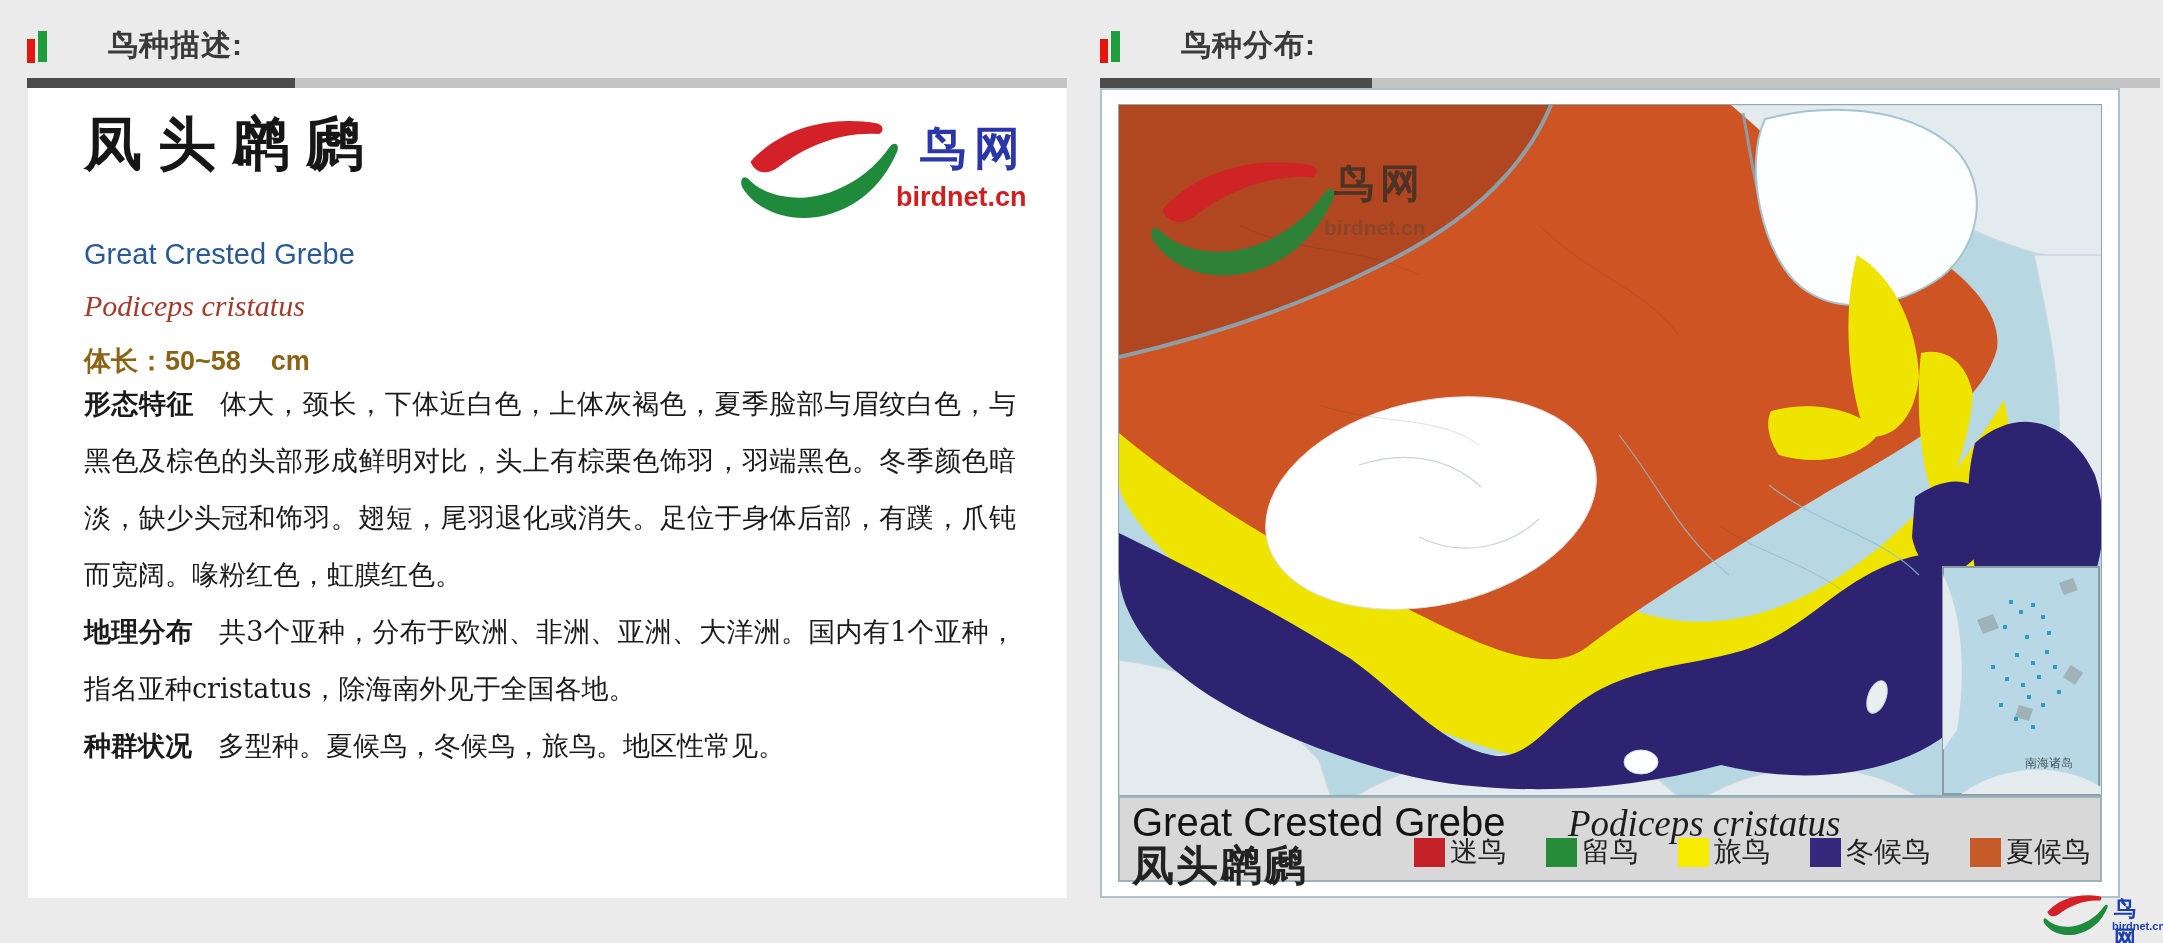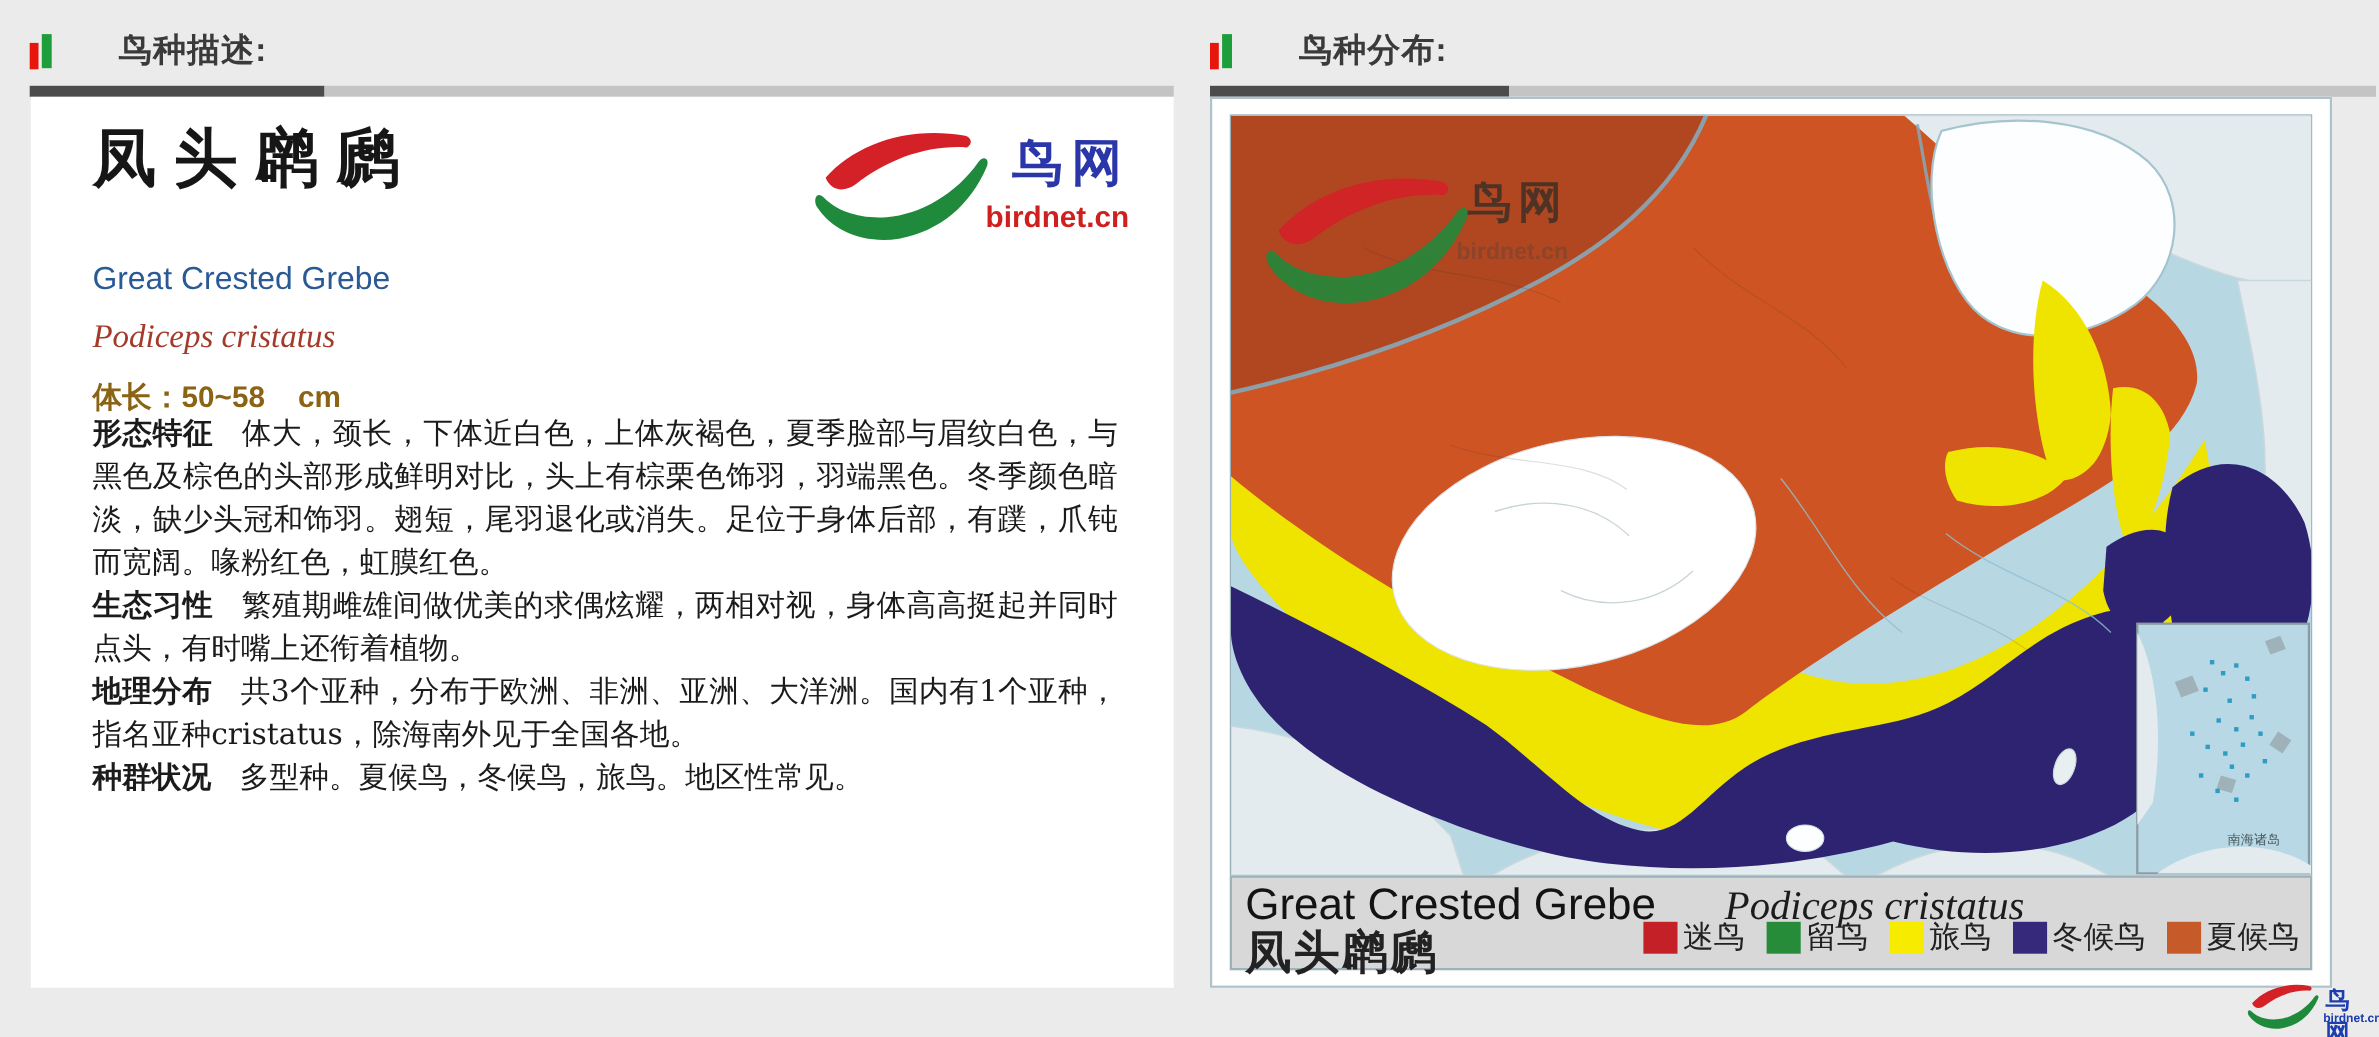--- a/index.html
+++ b/index.html
@@ -41,21 +41,21 @@
   .brand .brand-domain {
     position: absolute; left: 168px; top: 92px;
     font-size: 27px; font-weight: 700; color: #cf1f1f; white-space: nowrap;
   }
   .eng-name { position: absolute; left: 56px; top: 150px; font-size: 29px; font-weight: 500; color: #2a5a96; }
   .sci-name { position: absolute; left: 56px; top: 201px; font-size: 30px; font-style: italic; color: #a33b2b; font-family: "Liberation Serif", serif; }
   .body-len { position: absolute; left: 56px; top: 255px; font-size: 27px; font-weight: 700; color: #8a6414; white-space: pre; }
   .desc {
     position: absolute; left: 56px; top: 287px; width: 932px;
     font-family: "DejaVu Serif", serif;
-    font-size: 27px; line-height: 39px; color: #1b1b1b;
+    font-size: 27px; line-height: 57px; color: #1b1b1b;
     text-align: justify;
   }
   .desc p { margin: 0; }
   .desc b { font-family: "DejaVu Sans", sans-serif; font-weight: 700; margin-right: 26px; }
 
   
   .card-right {
     position: absolute; left: 1100px; top: 88px;
     width: 1020px; height: 810px; background: #ffffff;
     border: 2px solid #adc2cb;
@@ -64,21 +64,21 @@
   .map-wrap { position: relative; width: 984px; height: 692px; border: 1px solid #8fa9b4; overflow: hidden; }
   .map-wrap svg { display: block; width: 984px; height: 692px; }
 
   .map-footer {
     position: relative; margin-top: 0; width: 984px; height: 86px;
     background: #d8d8d8; border: 2px solid #9eb2ba; border-top-width: 2px;
   }
   .mf-eng { position: absolute; left: 12px; top: 2px; font-size: 40px; color: #131313; white-space: nowrap; }
   .mf-sci { position: absolute; left: 448px; top: 4px; font-size: 37px; font-style: italic; color: #1c1c1c; font-family: "Liberation Serif", serif; white-space: nowrap; }
   .mf-cn  { position: absolute; left: 12px; top: 40px; font-size: 42px; font-weight: 700; color: #222; letter-spacing: 2px; white-space: nowrap; }
-  .legend { position: absolute; right: 10px; bottom: 9px; display: flex; align-items: center; gap: 20px; }
+  .legend { position: absolute; right: 10px; bottom: 9px; display: flex; align-items: center; gap: 40px; }
   .legend .item { display: flex; align-items: center; gap: 5px; }
   .legend .swatch { width: 31px; height: 29px; display: inline-block; }
   .legend .lbl { font-size: 28px; color: #222; font-weight: 500; white-space: nowrap; }
 
   
   .mini-logo { position: absolute; left: 2040px; top: 888px; width: 123px; height: 55px; }
   .mini-logo svg { position: absolute; left: 0; top: 2px; width: 72px; height: 50px; }
   .mini-logo .m-cn { position: absolute; left: 74px; top: 6px; font-size: 22px; font-weight: 700; color: #1c3eae; letter-spacing: 3px; }
   .mini-logo .m-dom { position: absolute; left: 72px; top: 32px; font-size: 11px; font-weight: 700; color: #1c3eae; }
 </style>
@@ -116,21 +116,20 @@
     <div class="brand-cn">鸟网</div>
     <div class="brand-domain">birdnet.cn</div>
   </div>
 
   <div class="eng-name">Great Crested Grebe</div>
   <div class="sci-name">Podiceps cristatus</div>
   <div class="body-len">体长：50~58    cm</div>
 
   <div class="desc">
     <p><b>形态特征</b><span>体大，颈长，下体近白色，上体灰褐色，夏季脸部与眉纹白色，与黑色及棕色的头部形成鲜明对比，头上有棕栗色饰羽，羽端黑色。冬季颜色暗淡，缺少头冠和饰羽。翅短，尾羽退化或消失。足位于身体后部，有蹼，爪钝而宽阔。喙粉红色，虹膜红色。</span></p>
-    <p><b>生态习性</b><span>繁殖期雌雄间做优美的求偶炫耀，两相对视，身体高高挺起并同时点头，有时嘴上还衔着植物。</span></p>
     <p><b>地理分布</b><span>共3个亚种，分布于欧洲、非洲、亚洲、大洋洲。国内有1个亚种，指名亚种cristatus，除海南外见于全国各地。</span></p>
     <p><b>种群状况</b><span>多型种。夏候鸟，冬候鸟，旅鸟。地区性常见。</span></p>
   </div>
 </div>
 
 <div class="sec-header" style="left:1100px">
   <span class="hdr-icon">
     <span class="bar-red"></span>
       <span class="bar-green"></span>
   </span>

